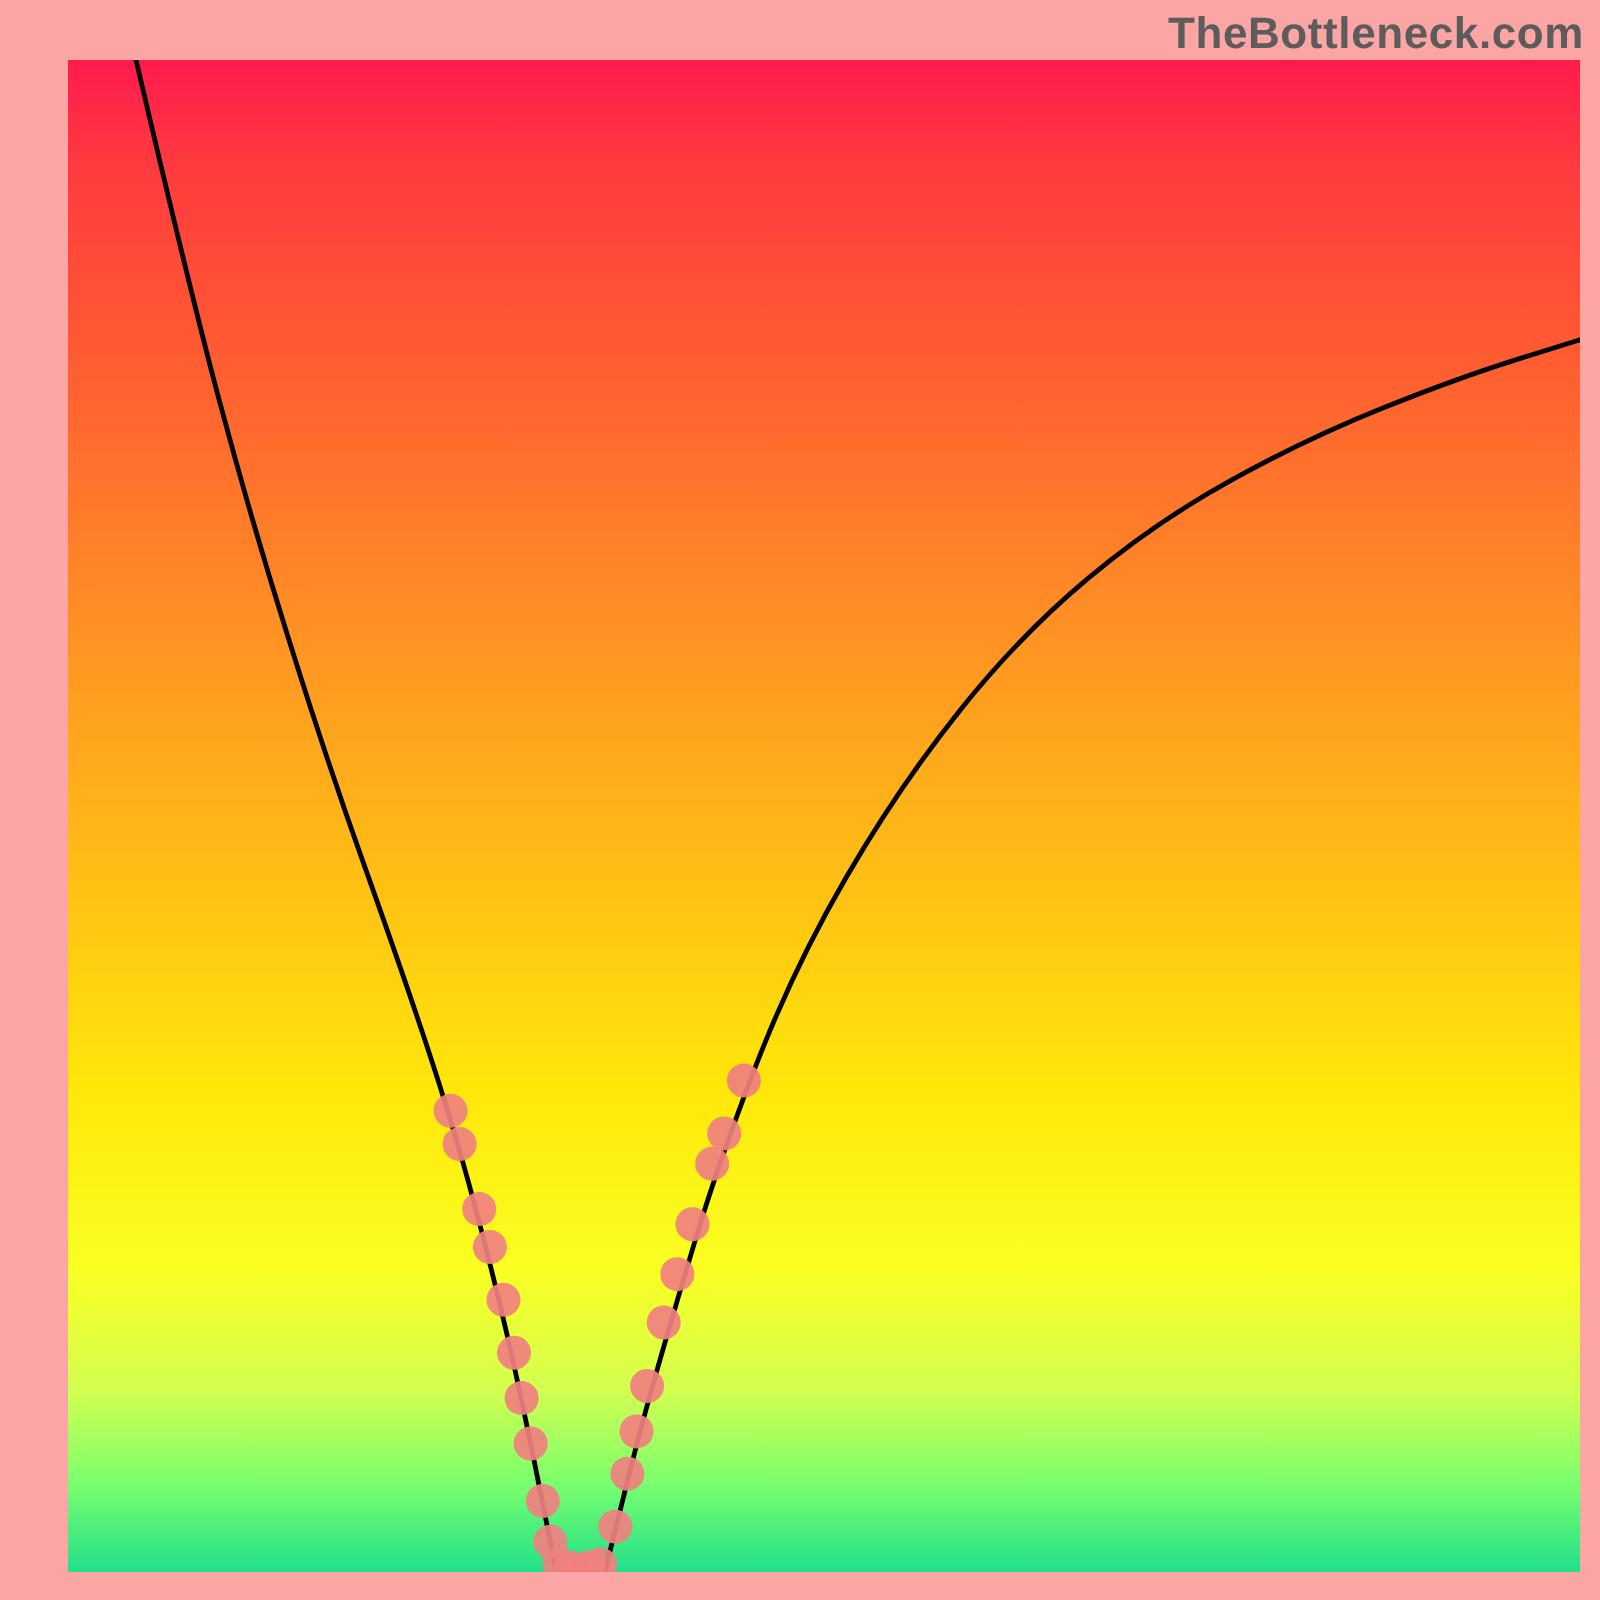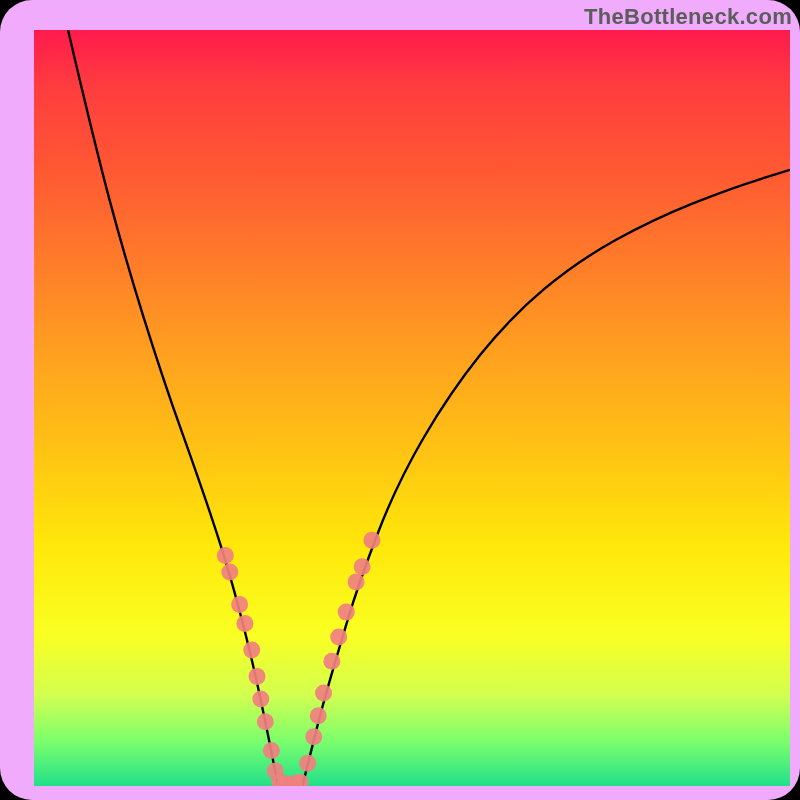--- a/index.html
+++ b/index.html
@@ -8,22 +8,21 @@
     width: 800px;
     height: 800px;
     background: #000;
     overflow: hidden;
     font-family: Arial, Helvetica, sans-serif;
   }
   .frame {
     position: relative;
     width: 800px;
     height: 800px;
-    background: #f0abfc;
-    border-radius: 32px;
+    background: #fca5a5;
   }
   .watermark {
     position: absolute;
     top: 4px;
     right: 8px;
     font-size: 22px;
     font-weight: 600;
     color: #5c5c5c;
     letter-spacing: 0.3px;
     z-index: 10;

